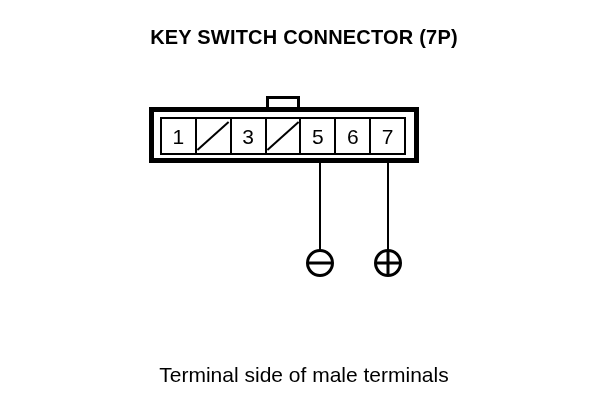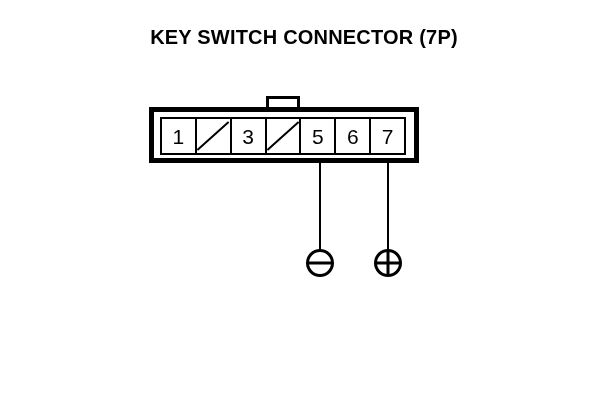--- a/index.html
+++ b/index.html
@@ -228,14 +228,15 @@
 
   <div class="polarity-terminal" id="terminal-negative">
     <span class="bar-h"></span>
   </div>
 
   <div class="polarity-terminal" id="terminal-positive">
     <span class="bar-h"></span>
     <span class="bar-v"></span>
   </div>
 
+  <div id="diagram-caption">Terminal side of male terminals</div>
 
 </div>
 
 </body></html>

